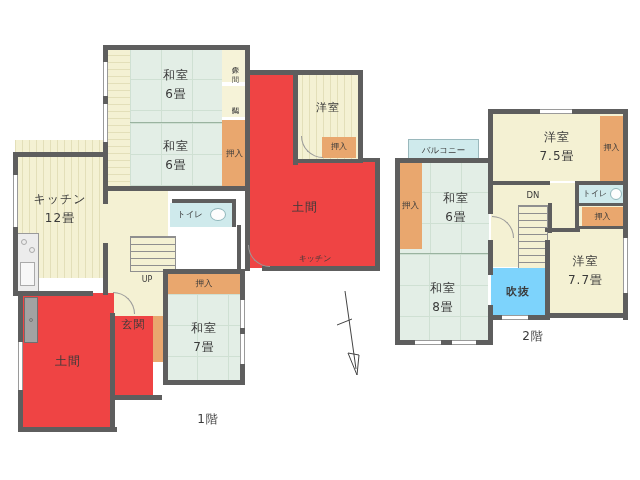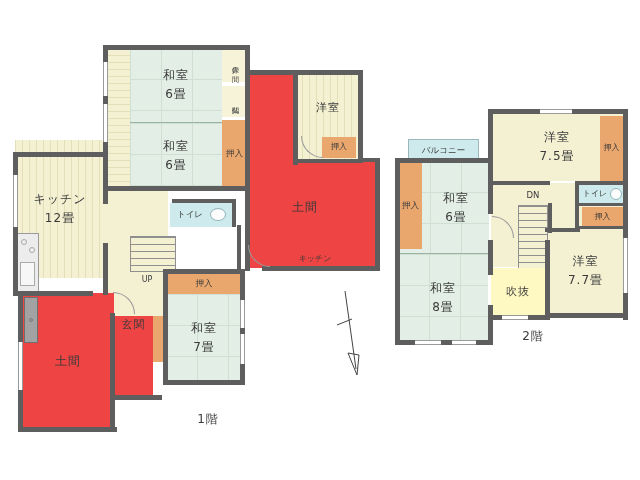--- a/index.html
+++ b/index.html
@@ -12,21 +12,21 @@
   .tatami{background-color:#e3eee6;
     background-image:linear-gradient(#cfe0d3 1px,transparent 1px),linear-gradient(90deg,#cfe0d3 1px,transparent 1px);
     background-size:31px 31px;}
   .wood{background-color:#f4f1d3;}
   .wood-v{background-color:#f4f1d3;background-image:linear-gradient(90deg,#e3dfb9 1px,transparent 1px);background-size:7px 100%;}
   .wood-h{background-color:#f4f1d3;background-image:linear-gradient(#e3dfb9 1px,transparent 1px);background-size:100% 7px;}
   .cream{background-color:#f6f3d8;}
   .closet{background-color:#e9a76e;}
   .doma{background-color:#ef4444;}
   .wet{background-color:#cfeaec;}
-  .void{background-color:#fef9c3;}
+  .void{background-color:#7dd3fc;font-weight:bold;}
   .stairs{background-color:#f4f1d3;background-image:linear-gradient(#8f8f8f 1px,transparent 1px);background-size:100% 7px;border:1px solid #8f8f8f;}
   
   .wall{background:#5e5e5e;}
   .win-v{background:#fff;border-left:1px solid #9a9a9a;border-right:1px solid #9a9a9a;}
   .win-h{background:#fff;border-top:1px solid #9a9a9a;border-bottom:1px solid #9a9a9a;}
   .arcA{border-left:1px solid #9a9a9a;border-bottom:1px solid #9a9a9a;border-bottom-left-radius:100%;}
   .arcB{border-top:1px solid #9a9a9a;border-right:1px solid #9a9a9a;border-top-right-radius:100%;}
   
   .lbl{display:flex;flex-direction:column;align-items:center;justify-content:center;text-align:center;line-height:1.55;}
   .t12{font-size:12px;letter-spacing:1px;}

